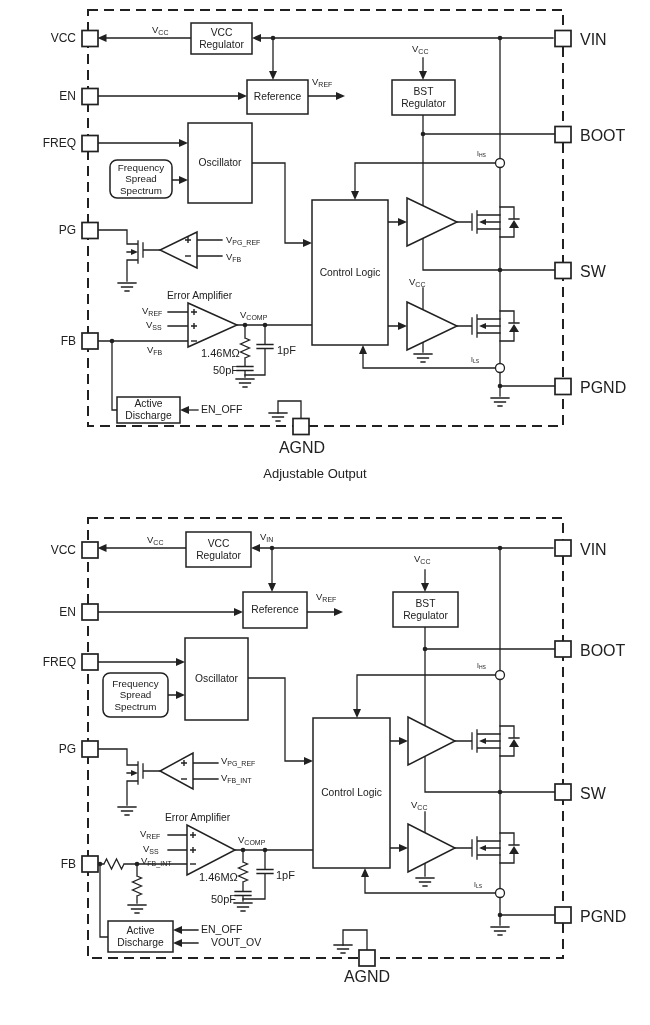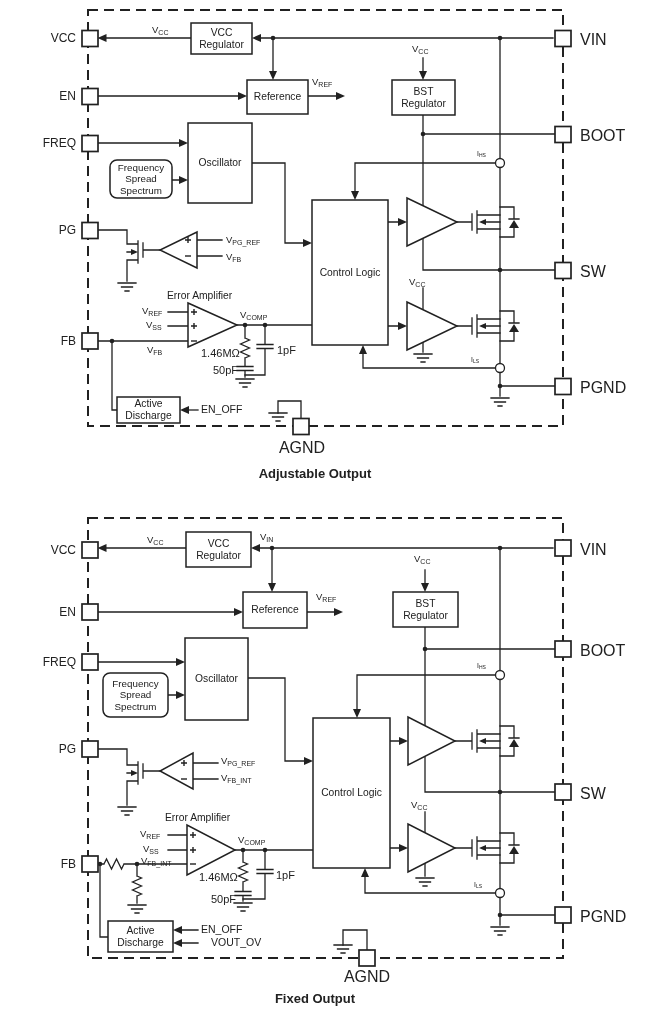--- a/index.html
+++ b/index.html
@@ -10,21 +10,21 @@
   .bx{fill:#fff;stroke:#212121;stroke-width:1.5;stroke-linejoin:miter}
   .dsh{fill:none;stroke:#212121;stroke-width:2;stroke-dasharray:10 6}
   .pin{fill:#fff;stroke:#212121;stroke-width:1.7}
   .ah{fill:#212121;stroke:none}
   .dot{fill:#212121}
   .sc{fill:#fff;stroke:#212121;stroke-width:1.3}
   .sgn{fill:none;stroke:#212121;stroke-width:1.4}
   .t{position:absolute;white-space:nowrap;color:#212121}
   .pinl{font-size:12px;width:42px;text-align:right}
   .pinr{font-size:16px}
-  .cap{font-size:13px;font-weight:700;width:300px;text-align:center}
+  .cap{font-size:13px;font-weight:400;width:300px;text-align:center}
   .blk{position:absolute;display:flex;flex-direction:column;align-items:center;
        justify-content:center;text-align:center;font-size:10.3px;line-height:1.15}
   .sig{font-size:9.5px}
   .sig sub,.tiny sub{font-size:7px;vertical-align:-2px;line-height:0}
   .tiny{font-size:6.8px}
   .tiny sub{font-size:5px;vertical-align:-1px}
   .val{font-size:11px}
   .ao{font-size:10.5px}
   .eat{font-size:10.3px}
   .ctr{width:52px;text-align:center}
@@ -260,21 +260,20 @@
 <div class="t pinl" style="left:34px;top:543px">VCC</div>
 <div class="t pinl" style="left:34px;top:605px">EN</div>
 <div class="t pinl" style="left:34px;top:655px">FREQ</div>
 <div class="t pinl" style="left:34px;top:742px">PG</div>
 <div class="t pinl" style="left:34px;top:857px">FB</div>
 <div class="t pinr" style="left:580px;top:541px">VIN</div>
 <div class="t pinr" style="left:580px;top:642px">BOOT</div>
 <div class="t pinr" style="left:580px;top:785px">SW</div>
 <div class="t pinr" style="left:580px;top:908px">PGND</div>
 <div class="t pinr ctr" style="left:341px;top:968px">AGND</div>
-<div class="t cap" style="left:165px;top:991px">Fixed Output</div>
 
 <div class="blk" style="left:186px;top:532px;width:65px;height:35px">
   <span>VCC</span>
       <span>Regulator</span>
     </div>
 <div class="blk" style="left:243px;top:592px;width:64px;height:36px">
   <span>Reference</span>
     </div>
 <div class="blk" style="left:185px;top:638px;width:63px;height:82px">
   <span>Oscillator</span>

